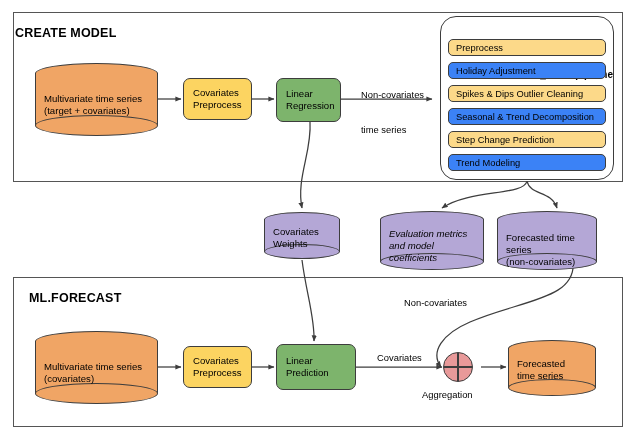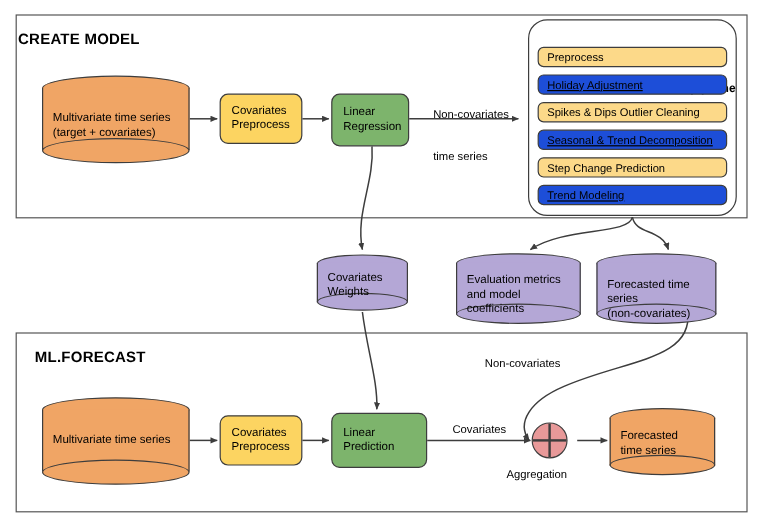--- a/index.html
+++ b/index.html
@@ -112,21 +112,21 @@
     box-sizing: border-box;
     border: 1px solid #3d3d3d;
     border-radius: 5px;
     display: flex;
     align-items: center;
     padding-left: 7px;
     font-size: 9.3px;
     color: #000;
   }
   .step.yellow { background: #FCD989; }
-  .step.blue   { background: #1d4ed8; text-decoration: underline; }
+  .step.blue   { background: #3b82f6; }
 
   
   .agg {
     position: absolute;
     width: 30px;
     height: 30px;
     border-radius: 50%;
     background: #E89999;
     border: 1.2px solid #3d3d3d;
     box-sizing: border-box;
@@ -245,21 +245,21 @@
     <div class="label" style="top:14px;">
       <div>Covariates</div>
       <div>Weights</div>
     </div>
   </div>
 
   <div class="cyl purple" style="left:380px; top:211px; width:104px; height:59px;">
     <div class="top" style="top:0px; height:17px;"></div>
     <div class="body" style="top:8px; height:43px;"></div>
     <div class="bot" style="top:42px; height:17px;"></div>
-    <div class="label" style="top:17px;">
+    <div class="label" style="top:17px;font-style:italic;">
       <div>Evaluation metrics</div>
       <div>and model</div>
       <div>coefficients</div>
     </div>
   </div>
 
   <div class="cyl purple" style="left:497px; top:211px; width:100px; height:59px;">
     <div class="top" style="top:0px; height:17px;"></div>
     <div class="body" style="top:8px; height:43px;"></div>
     <div class="bot" style="top:42px; height:17px;"></div>
@@ -268,20 +268,21 @@
       <div>(non-covariates)</div>
     </div>
   </div>
 
   <div class="cyl orange" style="left:35px; top:331px; width:123px; height:73px;">
     <div class="top" style="top:0px; height:21px;"></div>
     <div class="body" style="top:10px; height:52px;"></div>
     <div class="bot" style="top:52px; height:21px;"></div>
     <div class="label" style="top:30px;">
       <div>Multivariate time series</div>
+      <div>(covariates)</div>
     </div>
   </div>
 
   <div class="pbox yellow" style="left:183px; top:346px; width:69px; height:42px;">
     <div>
       <div>Covariates</div>
       <div>Preprocess</div>
     </div>
   </div>
 

